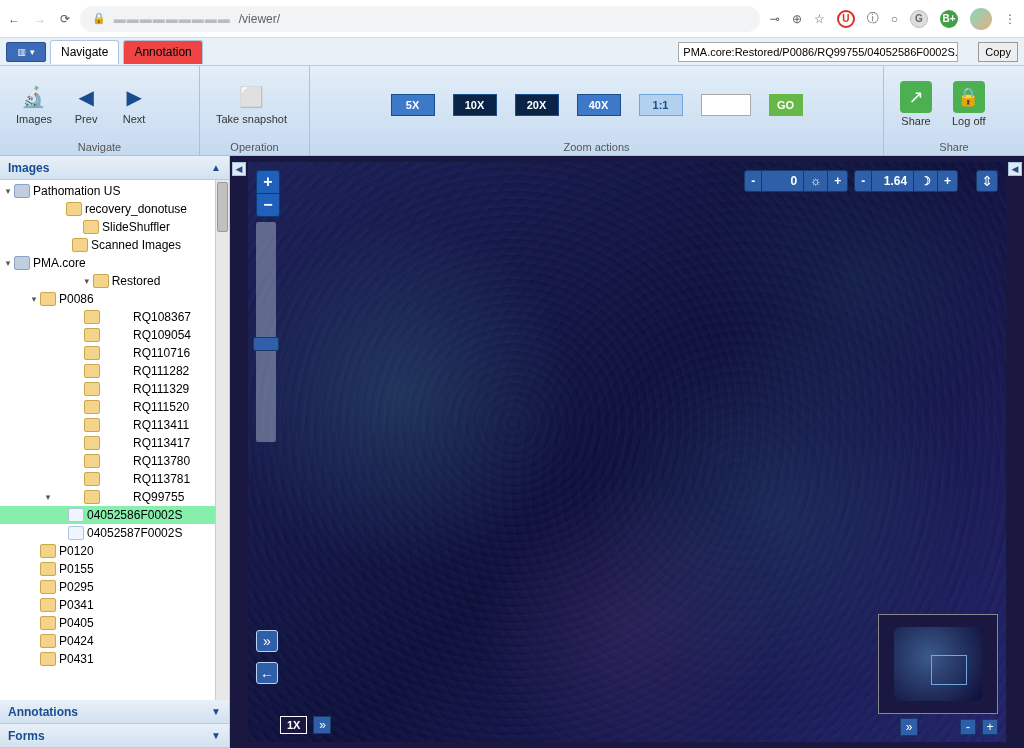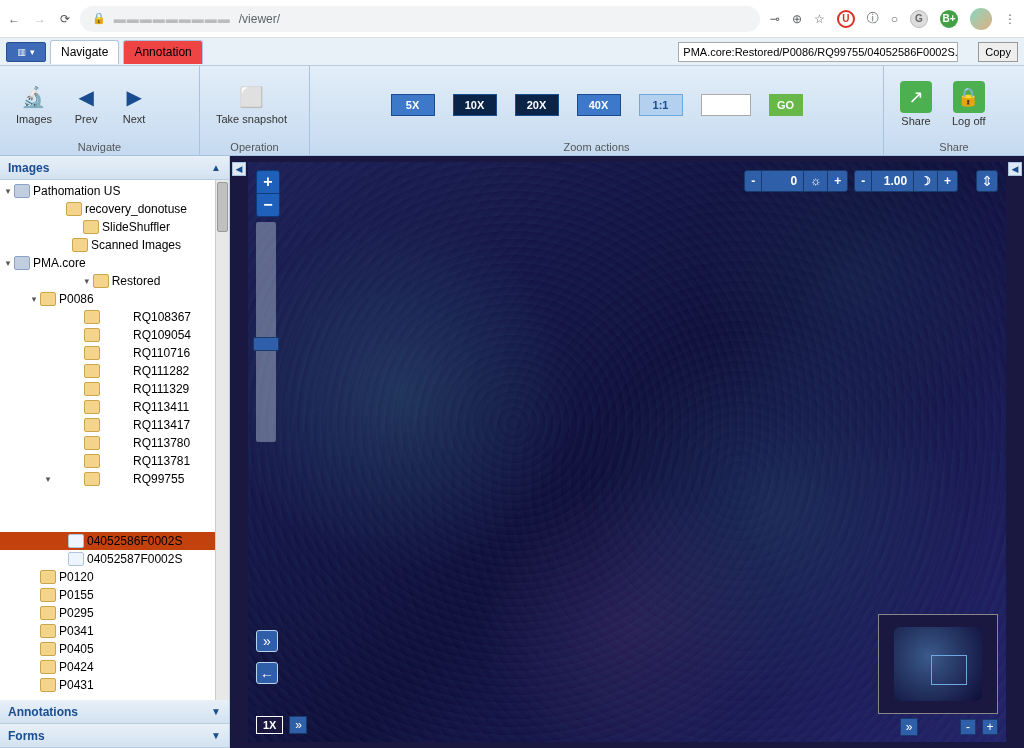--- a/index.html
+++ b/index.html
@@ -51,21 +51,21 @@
 .panel-header .chev { margin-left: auto; font-size: 10px; color: #1a4d8f; }
 .tree-scroll { flex: 1; overflow-y: auto; overflow-x: hidden; background: #fff; position: relative; }
 .tree-scrollbar { position: absolute; right: 0; top: 0; width: 14px; height: 100%; background: #e8e8e8; border-left: 1px solid #ccc; }
 .tree-thumb { position: absolute; right: 1px; top: 2px; width: 11px; height: 50px; background: #c0c0c0; border: 1px solid #999; border-radius: 2px; }
 .tree { padding: 2px 0; }
 .node { display: flex; align-items: center; height: 18px; padding: 0 2px; white-space: nowrap; cursor: pointer; }
 .node .exp { width: 12px; text-align: center; font-size: 9px; color: #555; }
 .node .fico { width: 16px; height: 14px; margin-right: 3px; background: #f3d48a; border: 1px solid #caa74a; border-radius: 2px; }
 .node .fico.server { background: #c0cee0; border-color: #8ba4c5; }
 .node .fico.file { background: #eef5ff; border-color: #b0c4de; }
-.node.sel { background: #c2410c; margin-top: 44px; }
+.node.sel { background: #86efac; }
 .indent-1 { padding-left: 14px; justify-content: center; }
 .indent-2 { padding-left: 28px; }
 .indent-3 { padding-left: 42px; gap: 30px; }
 .indent-4 { padding-left: 56px; }
 
 
 .viewer-wrap { flex: 1; position: relative; background: #1a1840; }
 .collapse-l, .collapse-r { position: absolute; top: 6px; width: 14px; height: 14px; background: #dfe8f3; border: 1px solid #a7c3e0; color: #1a4d8f; font-size: 9px; display: flex; align-items: center; justify-content: center; cursor: pointer; }
 .collapse-l { left: 2px; }
 .collapse-r { right: 2px; }
@@ -80,21 +80,21 @@
 
 
 .zoom-ctrl { position: absolute; left: 8px; top: 8px; width: 24px; background: #1f60bb; border: 1px solid #0e3a7a; border-radius: 3px; }
 .zoom-ctrl button { width: 100%; height: 22px; background: transparent; border: none; color: #fff; font-size: 16px; font-weight: bold; cursor: pointer; }
 .zoom-ctrl .sep { height: 1px; background: #0e3a7a; }
 .zoom-track { position: absolute; left: 8px; top: 60px; width: 20px; height: 220px; background: rgba(200,214,230,.4); border-radius: 2px; }
 .zoom-handle { position: absolute; left: -3px; top: 115px; width: 26px; height: 14px; background: #2f5fa8; border: 1px solid #183a6b; border-radius: 2px; }
 .mini-btns { position: absolute; left: 8px; bottom: 58px; display: flex; flex-direction: column; gap: 10px; }
 .sqbtn { width: 22px; height: 22px; background: #2f5fa8; border: 1px solid #bcd3ee; border-radius: 3px; color: #fff; font-size: 14px; display: flex; align-items: center; justify-content: center; cursor: pointer; }
 .bottom-left { position: absolute; left: 8px; bottom: 8px; display: flex; gap: 6px; align-items: center; }
-.scale-box { background: #1a1840; border: 1px solid #fff; color: #fff; padding: 2px 6px; font-size: 11px; font-weight: bold; }
+.scale-box { background: #1a1840; border: 1px solid #fff; color: #fff; padding: 2px 6px; font-size: 11px; font-weight: bold; margin-left: 24px; }
 .expand-btn { width: 18px; height: 18px; background: #2f5fa8; border: 1px solid #183a6b; color: #fff; font-size: 12px; display: flex; align-items: center; justify-content: center; cursor: pointer; }
 
 .vtop { position: absolute; top: 8px; right: 48px; display: flex; gap: 6px; }
 .ctrl-strip { display: flex; background: #2f5fa8; border: 1px solid #183a6b; border-radius: 3px; overflow: hidden; height: 22px; }
 .ctrl-strip span { display: flex; align-items: center; justify-content: center; padding: 0 6px; color: #fff; font-size: 12px; font-weight: bold; border-left: 1px solid #183a6b; }
 .ctrl-strip span:first-child { border-left: none; }
 .ctrl-strip .val { min-width: 42px; justify-content: flex-end; }
 .fit-btn { position: absolute; top: 8px; right: 8px; width: 22px; height: 22px; background: #2f5fa8; border: 1px solid #183a6b; border-radius: 3px; color: #fff; font-size: 14px; display: flex; align-items: center; justify-content: center; cursor: pointer; }
 
 .overview { position: absolute; right: 8px; bottom: 28px; width: 120px; height: 100px; background: #1a1840; border: 1px solid #888; }
@@ -257,20 +257,25 @@
             <span>RQ111282</span>
           </div>
         <div class="node indent-3">
             <span class="exp"></span>
             <span class="fico"></span>
             <span>RQ111329</span>
           </div>
         <div class="node indent-3">
             <span class="exp"></span>
             <span class="fico"></span>
+            <span>RQ111520</span>
+          </div>
+        <div class="node indent-3">
+            <span class="exp"></span>
+            <span class="fico"></span>
             <span>RQ113411</span>
           </div>
         <div class="node indent-3">
             <span class="exp"></span>
             <span class="fico"></span>
             <span>RQ113417</span>
           </div>
         <div class="node indent-3">
             <span class="exp"></span>
             <span class="fico"></span>
@@ -370,21 +375,21 @@
       </div>
       <div class="vtop">
         <div class="ctrl-strip">
           <span>-</span>
           <span class="val">0</span>
           <span>☼</span>
           <span>+</span>
         </div>
         <div class="ctrl-strip">
           <span>-</span>
-          <span class="val">1.00</span>
+          <span class="val">1.64</span>
           <span>☽</span>
           <span>+</span>
         </div>
       </div>
       <div class="fit-btn">⇕</div>
       <div class="overview">
         <div class="thumb"></div>
         <div class="rect"></div>
       </div>
       <div class="bottom-right">

